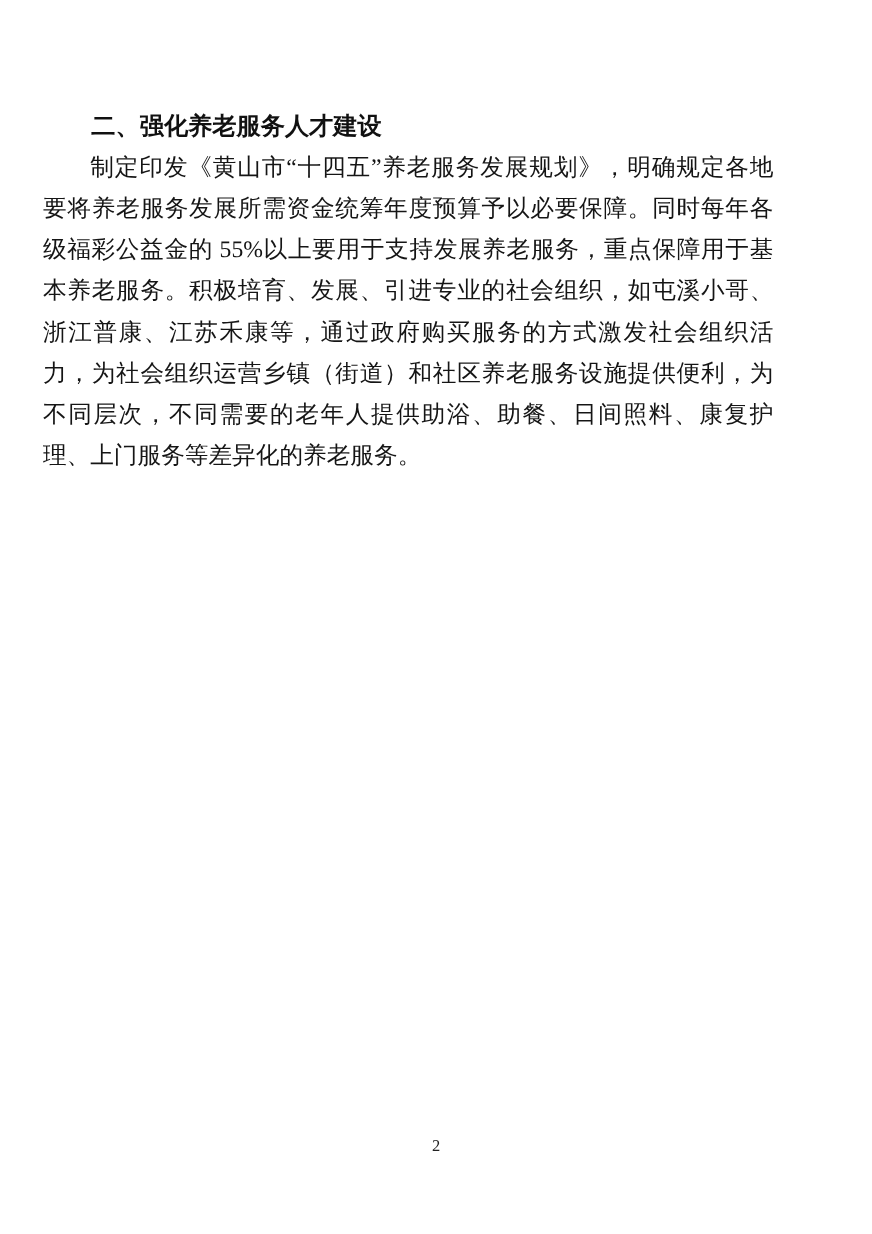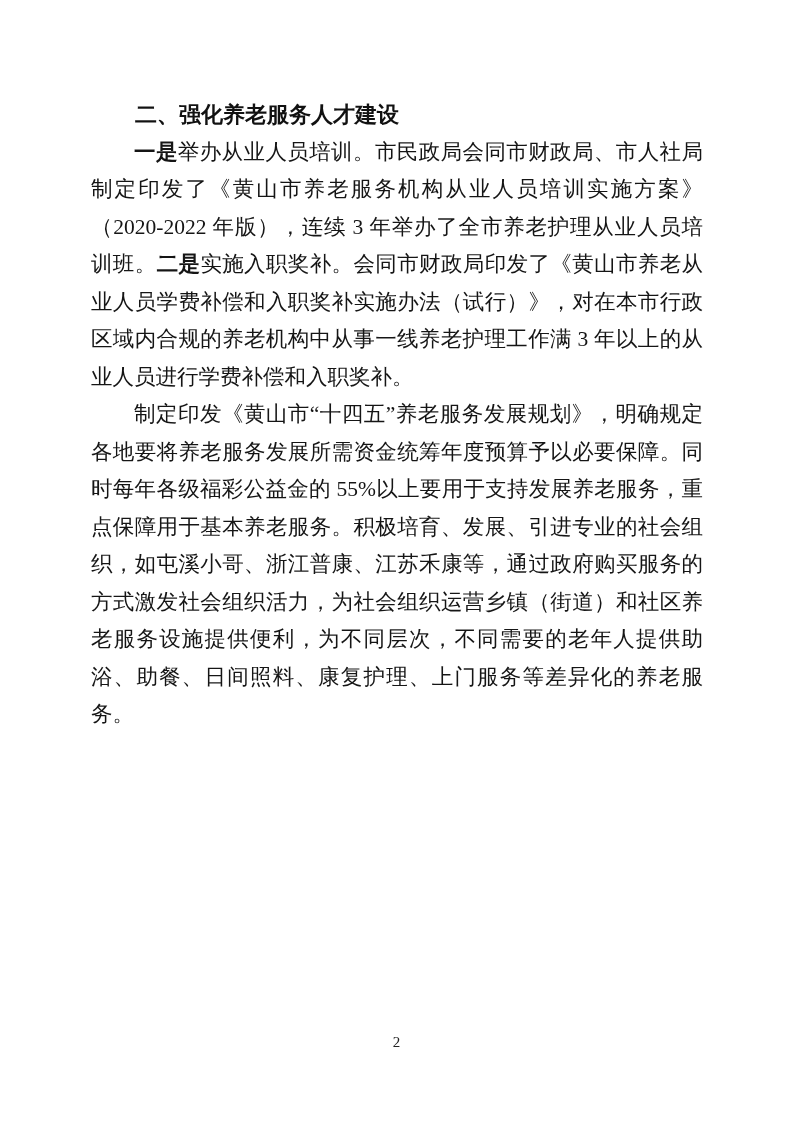--- a/index.html
+++ b/index.html
@@ -7,21 +7,21 @@
     padding: 0;
     background: #e8e8e8;
   }
   .page {
     position: relative;
     width: 793px;
     height: 1122px;
     margin: 0 auto;
     background: #ffffff;
     box-sizing: border-box;
-    padding: 96px 90px 0 91px;
+    padding: 96px 90px 0 39px;
     overflow: hidden;
     color: #111111;
   }
   .doc-heading {
     margin: 0;
     font-family: "Liberation Sans", "DejaVu Sans", sans-serif;
     font-weight: bold;
     font-size: 22px;
     line-height: 37.5px;
     text-indent: 2em;
@@ -50,21 +50,20 @@
     color: #222222;
   }
 </style>
 </head>
 <body>
 
 <div class="page">
 
   <h2 class="doc-heading">二、强化养老服务人才建设</h2>
 
-  <p class="doc-para"><b>一是</b><span>举办从业人员培训。市民政局会同市财政局、市人社局制定印发了《黄山市养老服务机构从业人员培训实施方案》（2020-2022 年版），连续 3 年举办了全市养老护理从业人员培训班。</span><b>二是</b><span>实施入职奖补。会同市财政局印发了《黄山市养老从业人员学费补偿和入职奖补实施办法（试行）》，对在本市行政区域内合规的养老机构中从事一线养老护理工作满 3 年以上的从业人员进行学费补偿和入职奖补。</span></p>
 
 
   <p class="doc-para"><span>制定印发《黄山市“十四五”养老服务发展规划》，明确规定各地要将养老服务发展所需资金统筹年度预算予以必要保障。同时每年各级福彩公益金的 55%以上要用于支持发展养老服务，重点保障用于基本养老服务。积极培育、发展、引进专业的社会组织，如屯溪小哥、浙江普康、江苏禾康等，通过政府购买服务的方式激发社会组织活力，为社会组织运营乡镇（街道）和社区养老服务设施提供便利，为不同层次，不同需要的老年人提供助浴、助餐、日间照料、康复护理、上门服务等差异化的养老服务。</span></p>
 
 
 
   <div class="page-number">2</div>
 
 </div>
 

